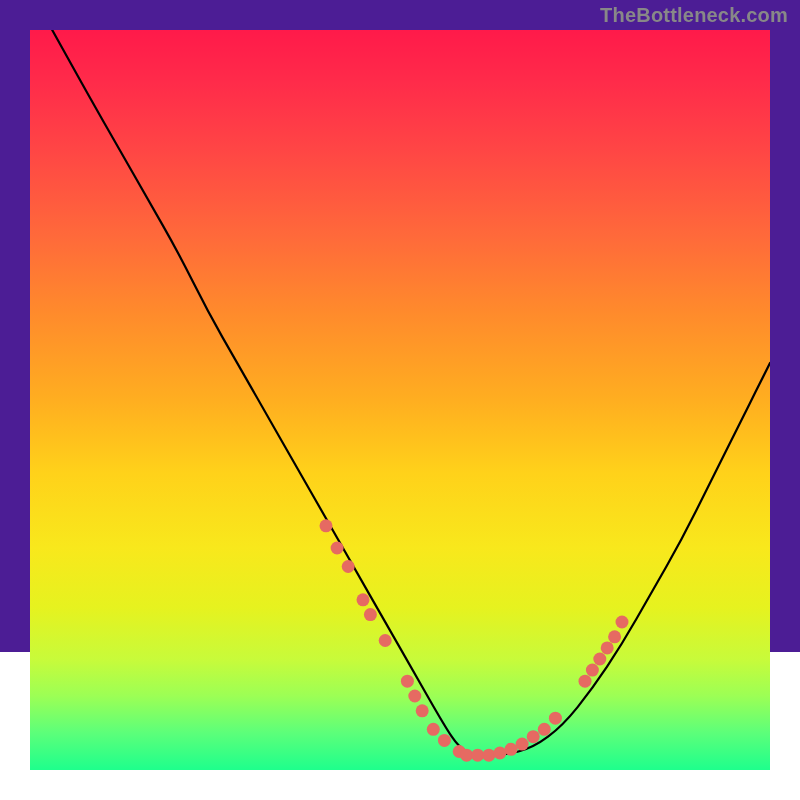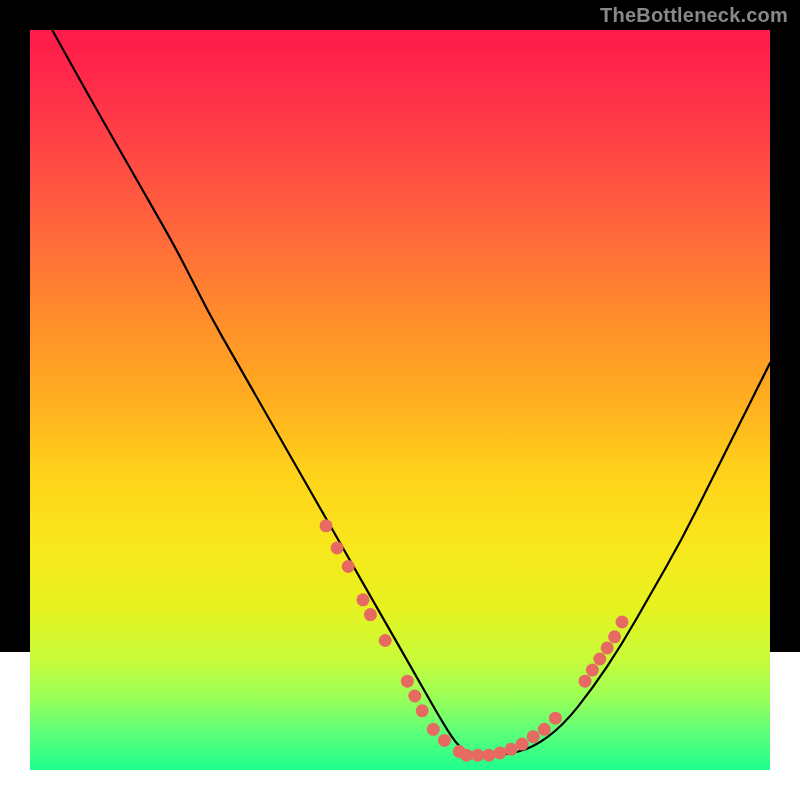--- a/index.html
+++ b/index.html
@@ -6,21 +6,21 @@
     margin: 0;
     padding: 0;
     width: 800px;
     height: 800px;
     overflow: hidden;
     font-family: Arial, Helvetica, sans-serif;
   }
   .frame {
     width: 800px;
     height: 652px;
-    background: #000000;
+    background: #4c1d95;
     position: relative;
   }
   .watermark {
     position: absolute;
     top: 4px;
     right: 12px;
     color: #888;
     font-size: 20px;
     font-weight: 600;
     letter-spacing: 0.2px;

